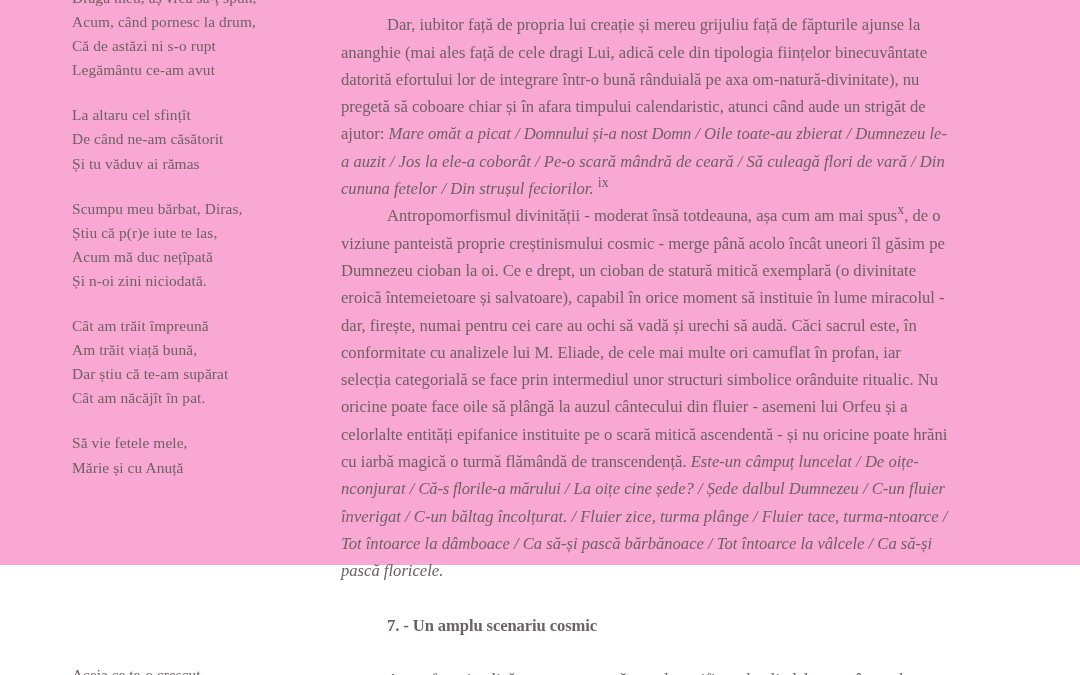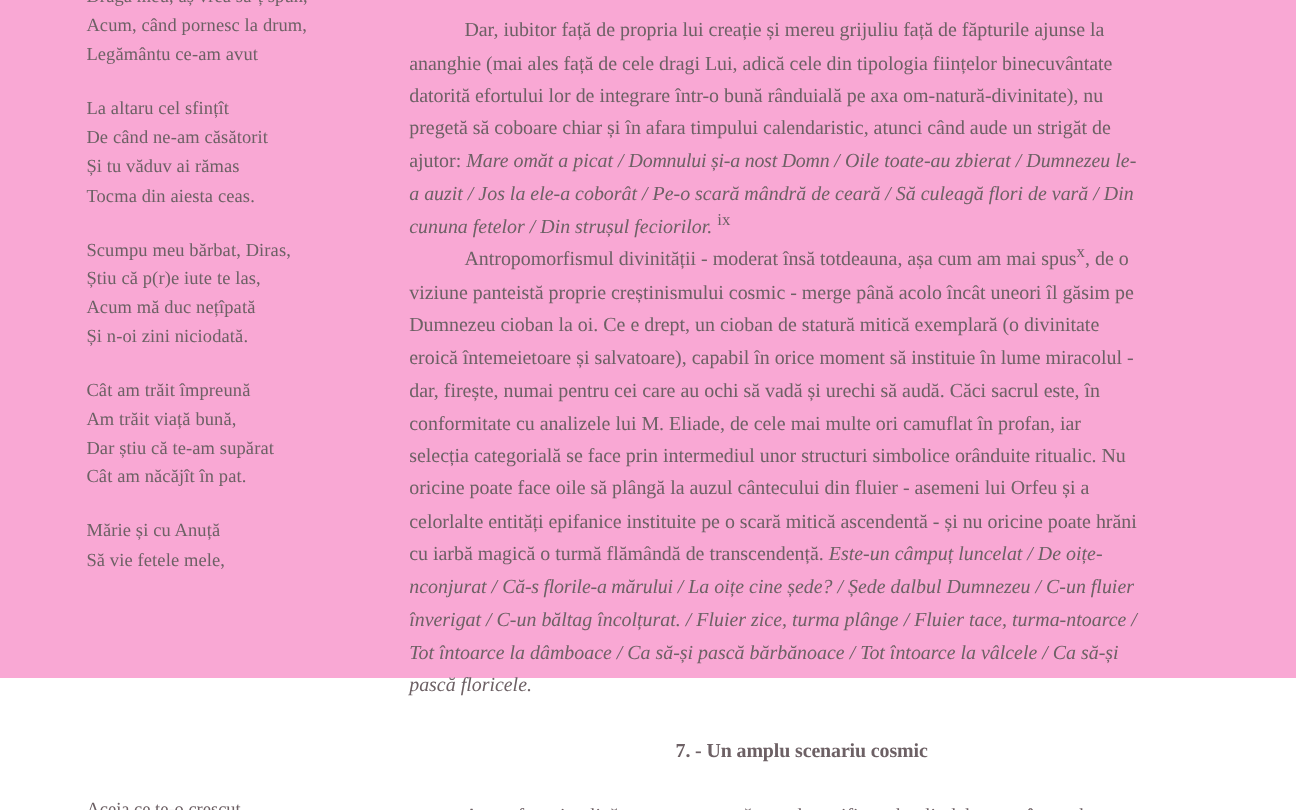--- a/index.html
+++ b/index.html
@@ -62,21 +62,20 @@
   .para-cont {
     text-indent: 0;
   }
   .section-heading {
     font-weight: bold;
     font-style: normal;
     margin: 0;
     padding: 0;
     text-indent: 46px;
     letter-spacing: -0.1px;
-    text-align: center;
   }
   .spacer-line {
     height: 27.3px;
   }
   i, .it {
     font-style: italic;
   }
   .bi {
     font-style: italic;
     font-weight: normal;
@@ -103,48 +102,48 @@
 </head>
 <body>
 
 <div class="page">
 
   <div class="verse-column">
 
     <div class="stanza">
       <span class="verse-line">Dragă meu, aș vrea să-ț spun,</span>
       <span class="verse-line">Acum, când pornesc la drum,</span>
+      <span class="verse-line">Că de astăzi ni s-o rupt</span>
       <span class="verse-line">Legământu ce-am avut</span>
     </div>
 
     <div class="stanza">
       <span class="verse-line">La altaru cel sfințît</span>
       <span class="verse-line">De când ne-am căsătorit</span>
       <span class="verse-line">Și tu văduv ai rămas</span>
-      <span class="verse-line">Tocma din aiesta ceas.</span>
     </div>
 
     <div class="stanza">
       <span class="verse-line">Scumpu meu bărbat, Diras,</span>
       <span class="verse-line">Știu că p(r)e iute te las,</span>
       <span class="verse-line">Acum mă duc nețîpată</span>
       <span class="verse-line">Și n-oi zini niciodată.</span>
     </div>
 
     <div class="stanza">
       <span class="verse-line">Cât am trăit împreună</span>
       <span class="verse-line">Am trăit viață bună,</span>
       <span class="verse-line">Dar știu că te-am supărat</span>
       <span class="verse-line">Cât am năcăjît în pat.</span>
     </div>
 
 
     <div class="stanza">
+      <span class="verse-line">Să vie fetele mele,</span>
       <span class="verse-line">Mărie și cu Anuță</span>
-      <span class="verse-line">Să vie fetele mele,</span>
     </div>
 
   </div>
 
   <div class="clipped-bottom">
     <span>Aceia ce te-o crescut</span>
   </div>
 
   <div class="prose-column">
 

